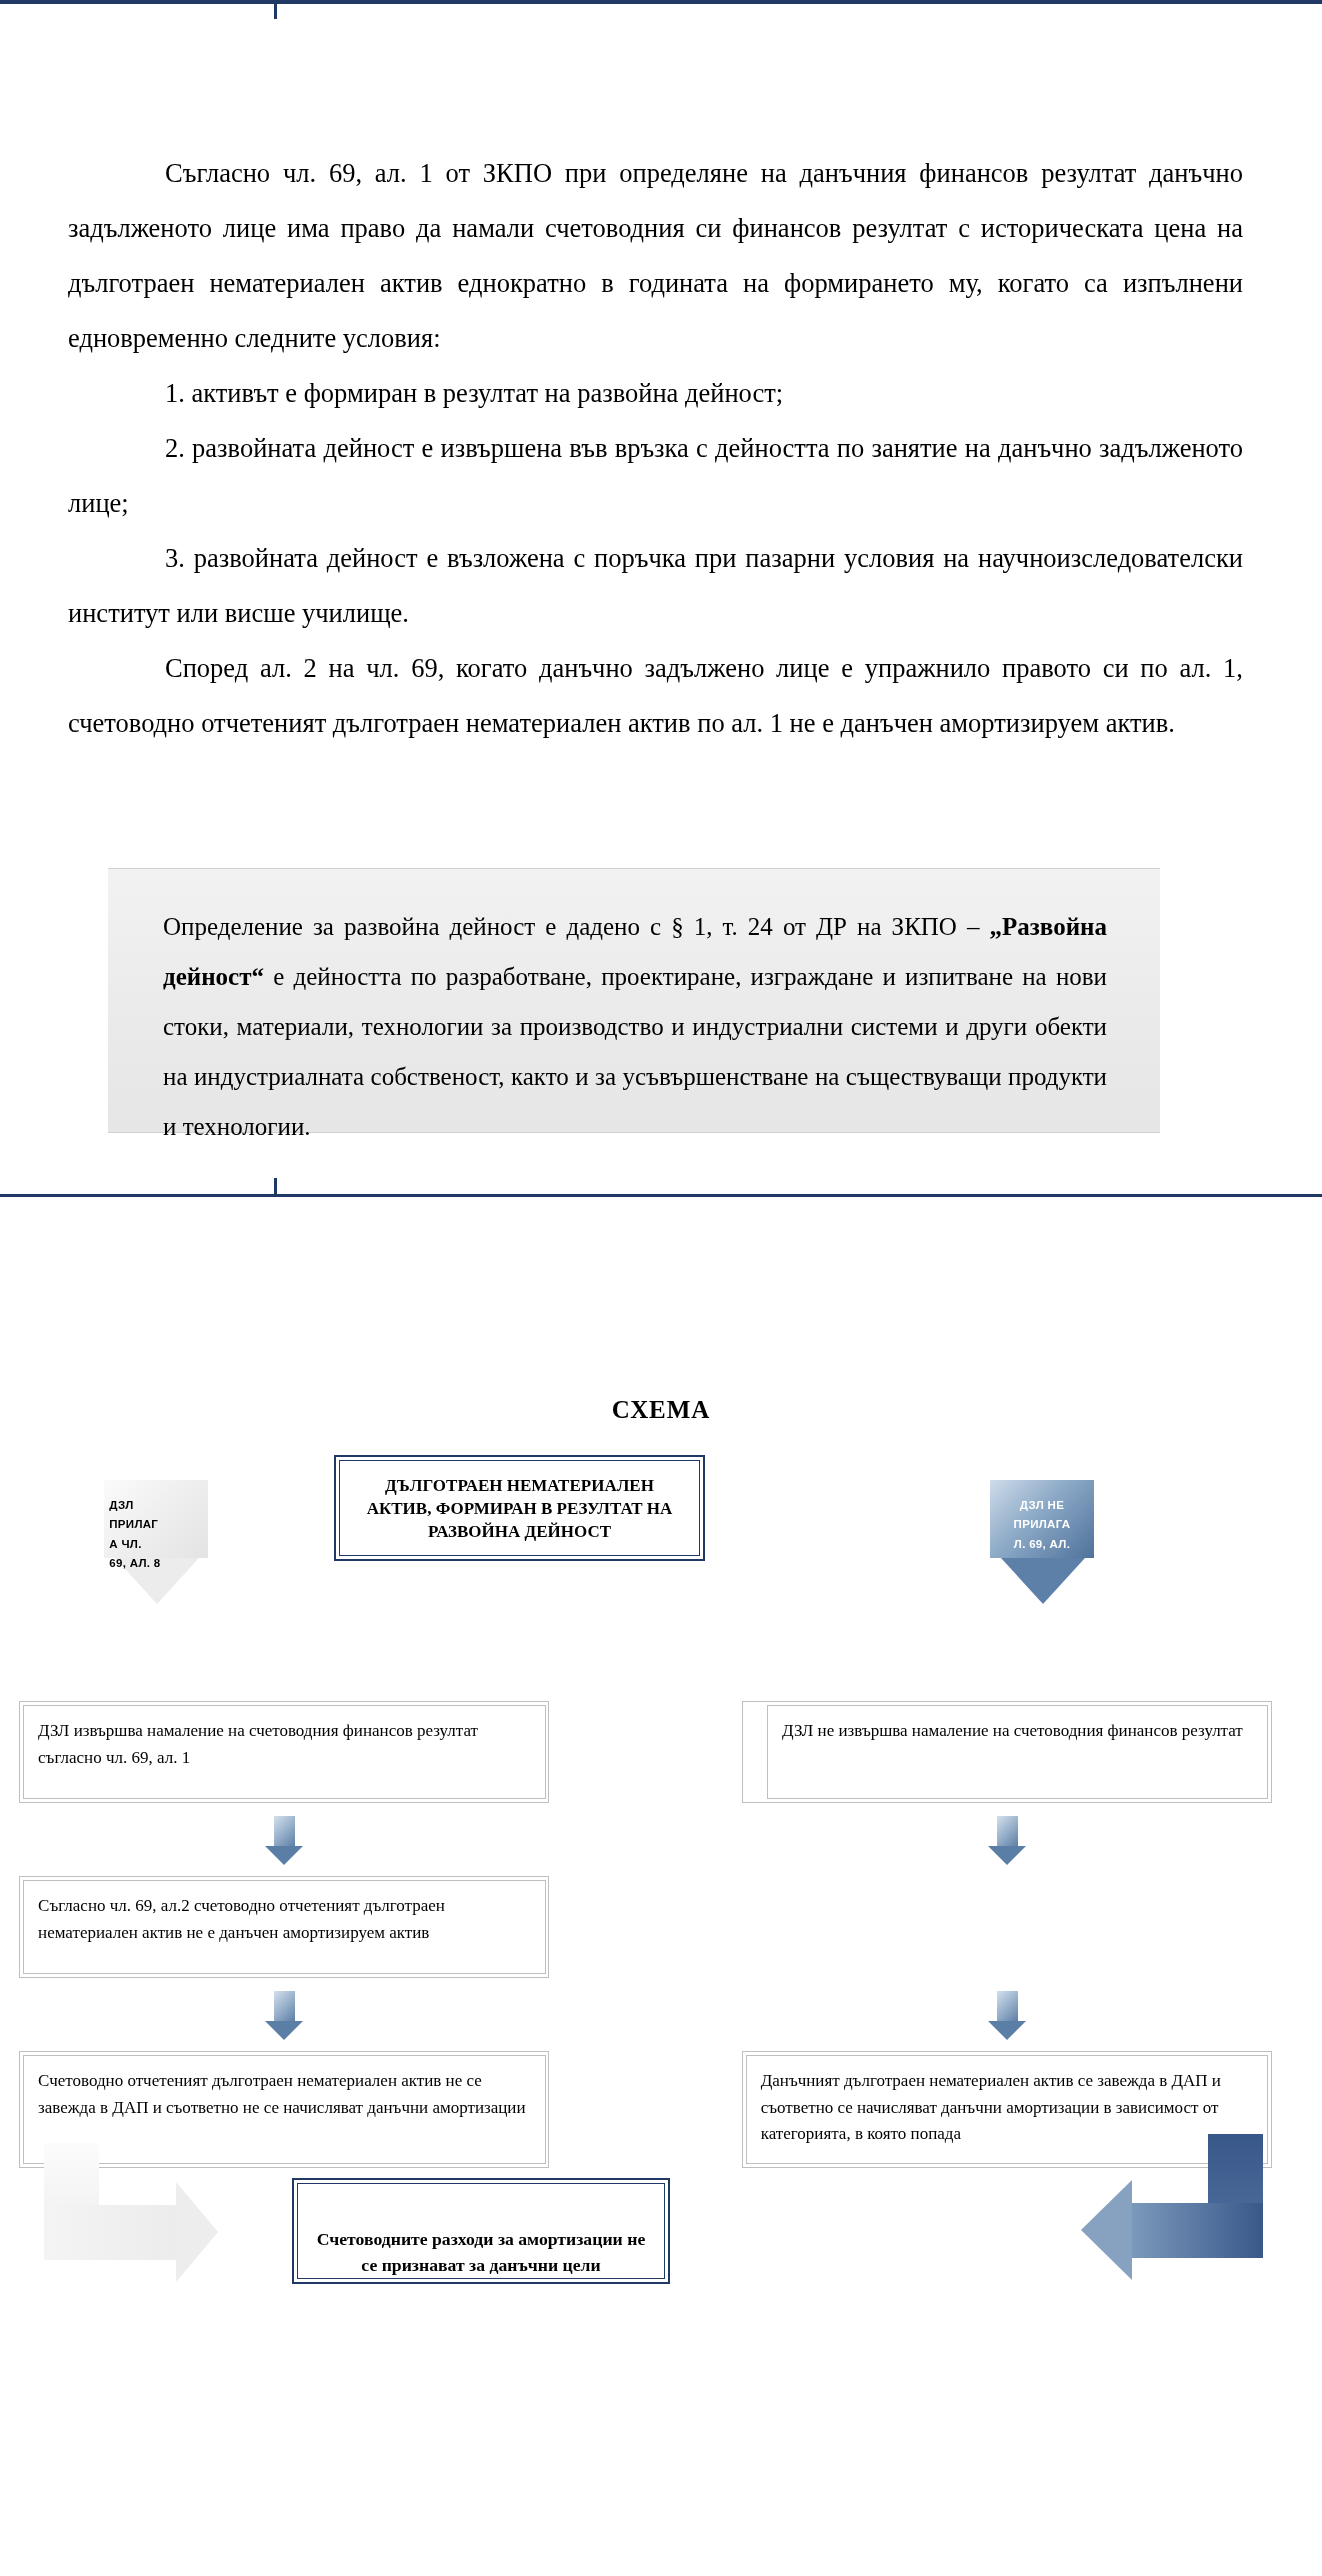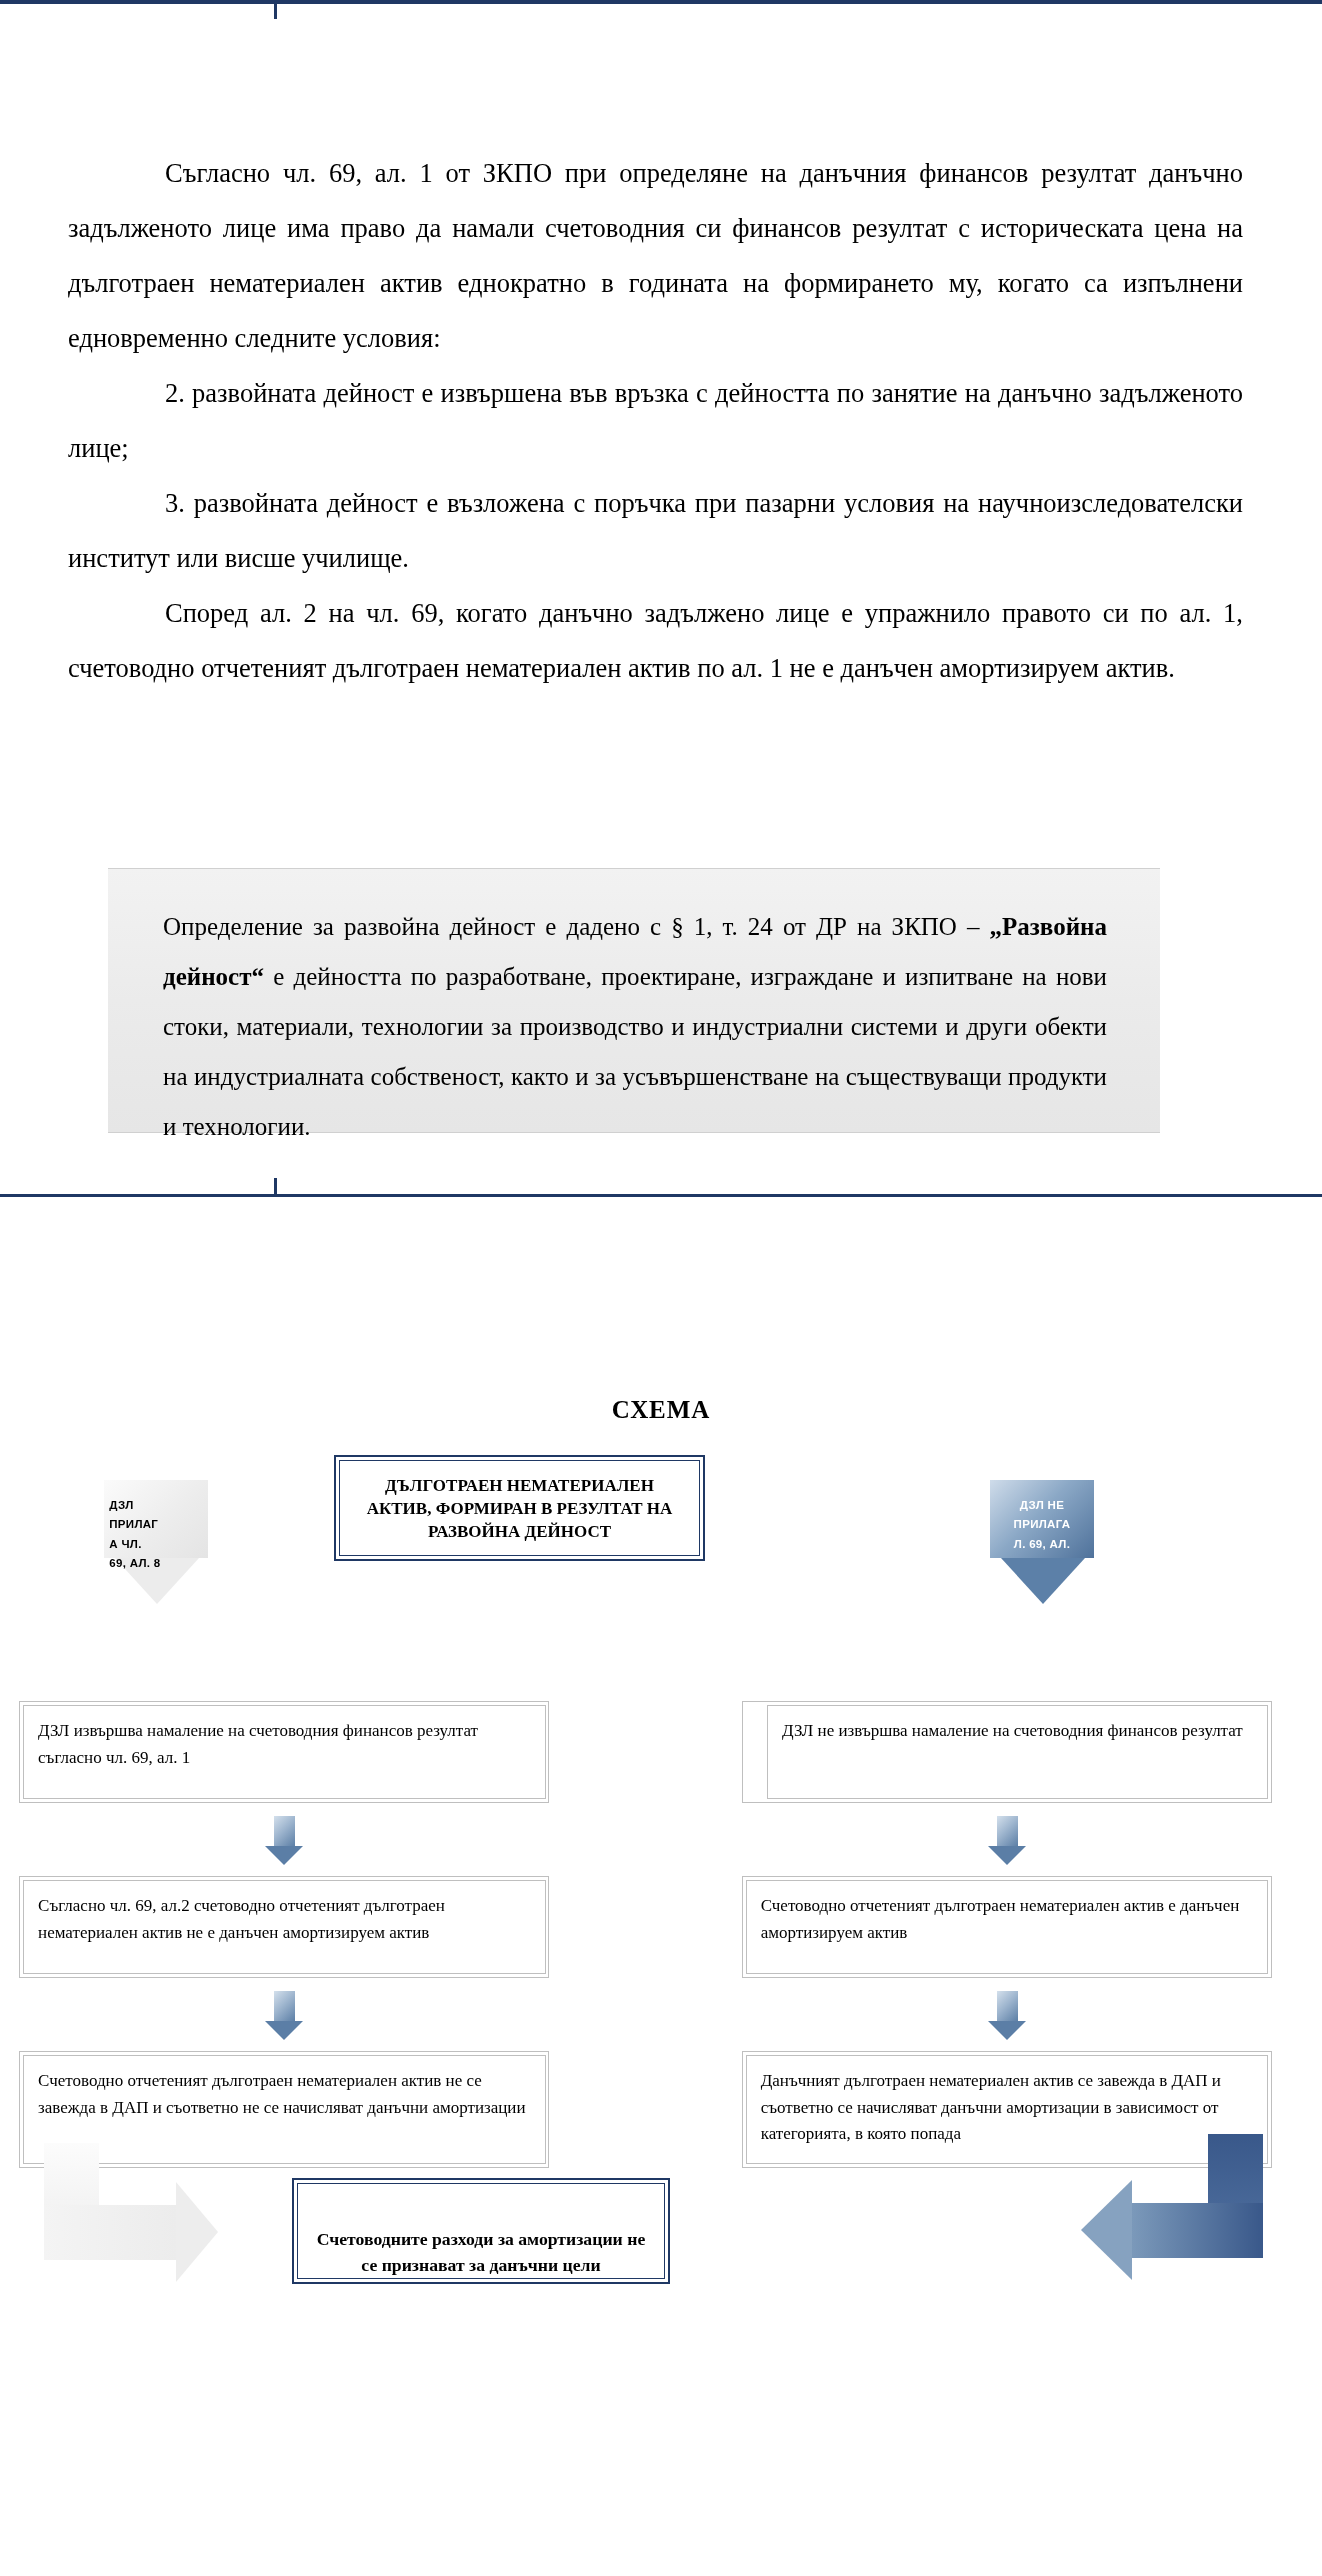--- a/index.html
+++ b/index.html
@@ -314,20 +314,21 @@
 </head>
 <body>
 
 <div id="page-one">
 
   <div class="rule-top"></div>
   <div class="rule-top-tick"></div>
 
   <div class="text-body">
     <p class="para">Съгласно чл. 69, ал. 1 от ЗКПО при определяне на данъчния финансов резултат данъчно задълженото лице има право да намали счетоводния си финансов резултат с историческата цена на дълготраен нематериален актив еднократно в годината на формирането му, когато са изпълнени едновременно следните условия:</p>
+    <p class="para">1. активът е формиран в резултат на развойна дейност;</p>
     <p class="para">2. развойната дейност е извършена във връзка с дейността по занятие на данъчно задълженото лице;</p>
     <p class="para">3. развойната дейност е възложена с поръчка при пазарни условия на научноизследователски институт или висше училище.</p>
     <p class="para">Според ал. 2 на чл. 69, когато данъчно задължено лице е упражнило правото си по ал. 1, счетоводно отчетеният дълготраен нематериален актив по ал. 1 не е данъчен амортизируем актив.</p>
   </div>
 
   <div class="def-box">
     <div class="def-text">
       <span>Определение за развойна дейност е дадено с § 1, т. 24 от ДР на ЗКПО – </span><b>„Развойна дейност“</b><span> е дейността по разработване, проектиране, изграждане и изпитване на нови стоки, материали, технологии за производство и индустриални системи и други обекти на индустриалната собственост, както и за усъвършенстване на съществуващи продукти и технологии.</span>
     </div>
   </div>
@@ -399,25 +400,20 @@
     <div class="flow-box-inner">
       <div class="flow-text">ДЗЛ не извършва намаление на счетоводния финансов резултат</div>
     </div>
   </div>
 
   <div class="down-arrow" style="left:988px; top:619px;">
     <div class="shaft"></div>
     <div class="head"></div>
   </div>
 
-  <div class="flow-box" style="left:742px; top:679px; width:530px; height:102px;">
-    <div class="flow-box-inner">
-      <div class="flow-text">Счетоводно отчетеният дълготраен нематериален актив е данъчен амортизируем актив</div>
-    </div>
-  </div>
 
   <div class="down-arrow" style="left:988px; top:794px;">
     <div class="shaft"></div>
     <div class="head"></div>
   </div>
 
   <div class="flow-box" style="left:742px; top:854px; width:530px; height:117px;">
     <div class="flow-box-inner">
       <div class="flow-text">Данъчният дълготраен нематериален актив се завежда в ДАП и съответно се начисляват данъчни амортизации в зависимост от категорията, в която попада</div>
     </div>

